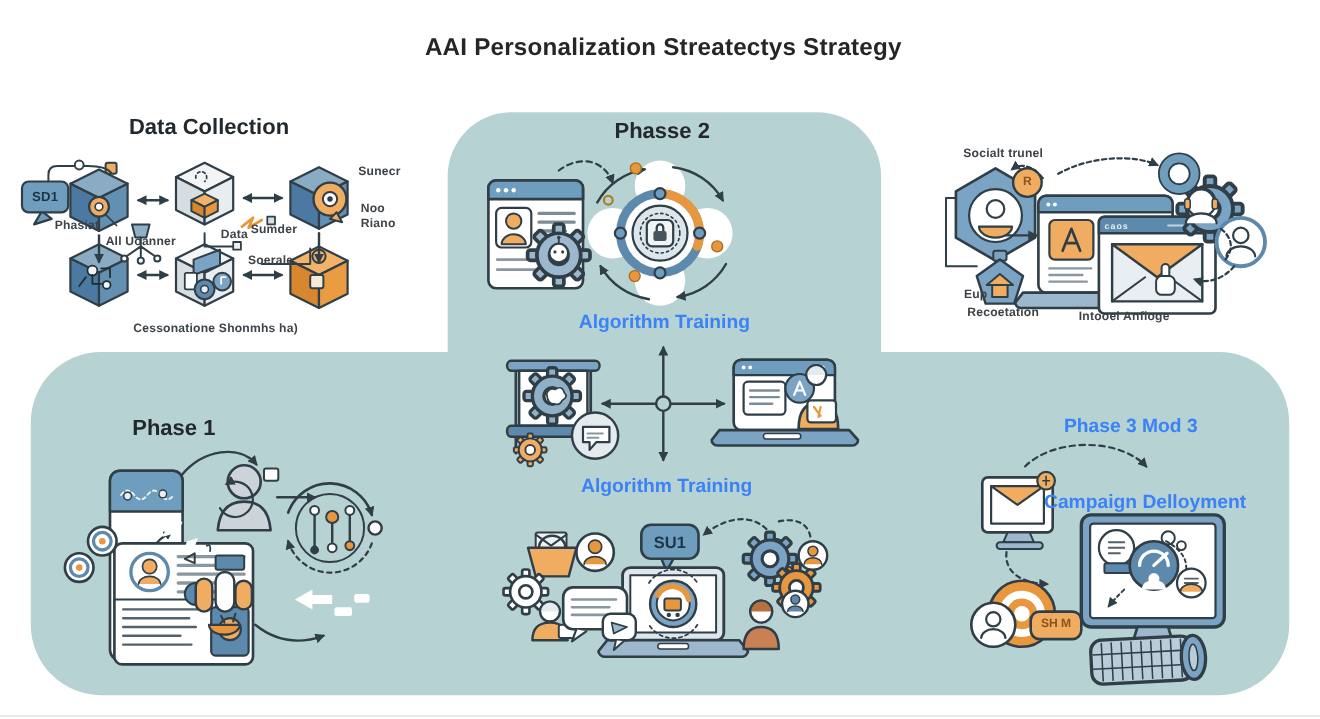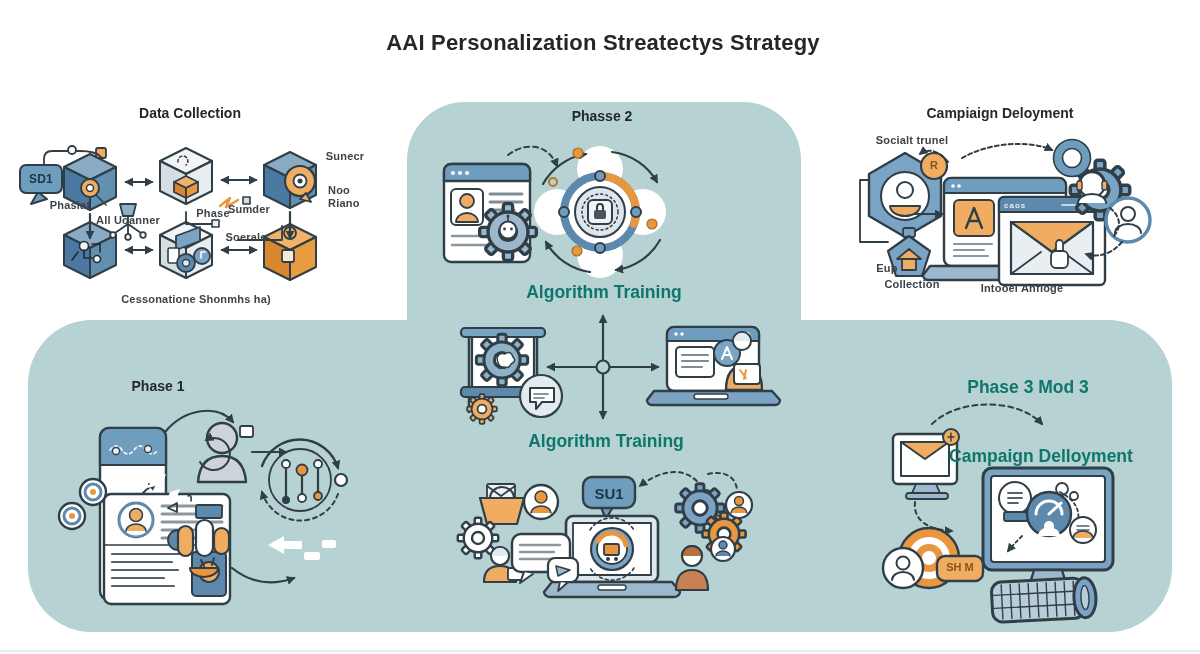--- a/index.html
+++ b/index.html
@@ -8,22 +8,22 @@
     overflow:hidden; font-family:"Liberation Sans", sans-serif;
   }
   .teal { position:absolute; background:#b6d2d2; }
   .teal-column { left:407px; top:102px; width:394px; height:240px; border-radius:58px 58px 0 0; }
   .teal-band   { left:28px;  top:320px; width:1144px; height:312px; border-radius:64px; }
   .bottom-line { position:absolute; left:0; bottom:2px; width:100%; height:2px; background:#e8ecec; }
   svg.layer { position:absolute; left:0; top:0; }
   .lbl { position:absolute; font-weight:700; color:#3d4348; white-space:nowrap; z-index:5; }
   .cx  { transform:translateX(-50%); }
   .t22 { font-size:22px; color:#262626; letter-spacing:.2px; }
-  .t20 { font-size:14px; color:#22282c; }
-  .t17 { font-size:17.5px; color:#0f766e; }
+  .t20 { font-size:20px; color:#22282c; }
+  .t17 { font-size:17.5px; color:#3b82f6; }
   .t11 { font-size:11px; color:#3d4348; letter-spacing:.2px; }
   .wrap { white-space:normal; line-height:1.15; }
   .on-blue { color:#1c3547; }
   .on-orange { color:#8a5418; }
   .tiny { font-size:8px; color:#e6edf2; letter-spacing:1px; }
 </style>
 </head>
 <body>
 
 <div class="canvas">
@@ -520,40 +520,39 @@
         <path d="M892,580 a11,8 0 0 1 22,0" fill="#fff" stroke="#2f3e47" stroke-width="2"></path>
       </g>
       <rect x="937" y="556" width="46" height="25" rx="8" fill="#f0ad62" stroke="#2f3e47" stroke-width="2.4"></rect>
     </g>
   </svg>
 
   <div class="lbl cx t22" style="left:603px; top:30px;">AAI Personalization Streatectys Strategy</div>
 
   <div class="lbl cx t20" style="left:190px; top:105px;">Data Collection</div>
   <div class="lbl cx t20" style="left:602px; top:108px;">Phasse 2</div>
-  <div class="lbl cx t20" style="left:1000px; top:105px;">Campiaign Deloyment</div>
   <div class="lbl cx t20" style="left:158px; top:378px;">Phase 1</div>
   <div class="lbl cx t17" style="left:604px; top:282px;">Algorithm Training</div>
   <div class="lbl cx t17" style="left:606px; top:431px;">Algorithm Training</div>
   <div class="lbl cx t17" style="left:1028px; top:377px;">Phase 3 Mod 3</div>
   <div class="lbl cx t17" style="left:1041px; top:446px;">Campaign Delloyment</div>
 
   <div class="lbl cx t11 on-blue" style="left:41px; top:172px; font-size:12px;text-align:center;">SD1</div>
   <div class="lbl cx t11" style="left:50px;  top:199px;padding-left:40px;">Phasiat</div>
   <div class="lbl cx t11" style="left:128px; top:214px;">All Uoanner</div>
-  <div class="lbl cx t11" style="left:213px; top:207px;">Phase</div>
+  <div class="lbl cx t11" style="left:213px; top:207px;">Data</div>
   <div class="lbl cx t11" style="left:249px; top:203px;">Sumder</div>
   <div class="lbl cx t11" style="left:246px; top:231px;text-align:right;">Soerale</div>
   <div class="lbl cx t11" style="left:345px; top:150px;">Sunecr</div>
   <div class="lbl t11 wrap" style="left:328px; top:184px; width:44px;">Noo Riano</div>
   <div class="lbl cx t11" style="left:196px; top:293px;">Cessonatione Shonmhs ha)</div>
 
   <div class="lbl cx t11" style="left:912px; top:134px;">Socialt trunel</div>
   <div class="lbl cx on-orange" style="left:934px; top:159px; font-size:11px;">R</div>
   <div class="lbl cx t11" style="left:887px; top:262px;">Eup</div>
-  <div class="lbl cx t11" style="left:912px; top:278px;">Collection</div>
+  <div class="lbl cx t11" style="left:912px; top:278px;">Recoetation</div>
   <div class="lbl tiny" style="left:1004px; top:201px;">caos</div>
   <div class="lbl cx t11" style="left:1022px; top:282px;">Intooel Anfloge</div>
 
   <div class="lbl cx on-blue" style="left:609px; top:485px; font-size:15px;">SU1</div>
   <div class="lbl cx on-orange" style="left:960px; top:561px; font-size:11px;">SH M</div>
 
 </div>
 
 </body></html>

